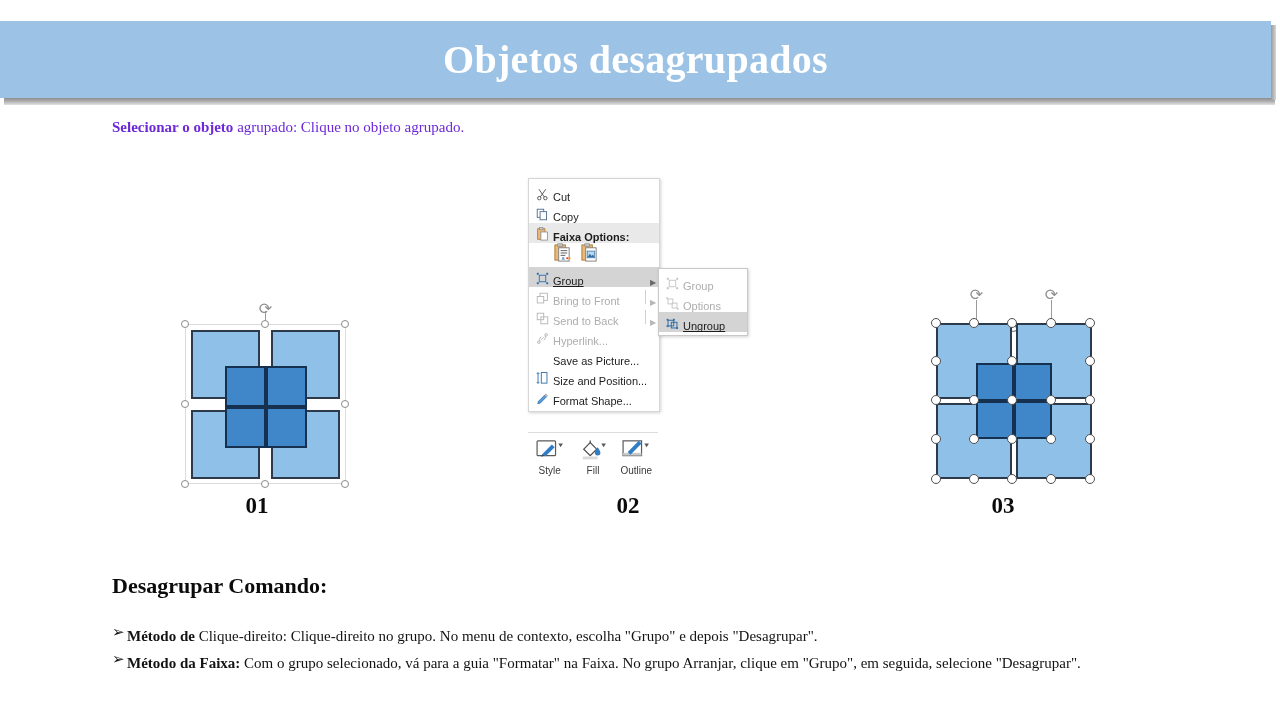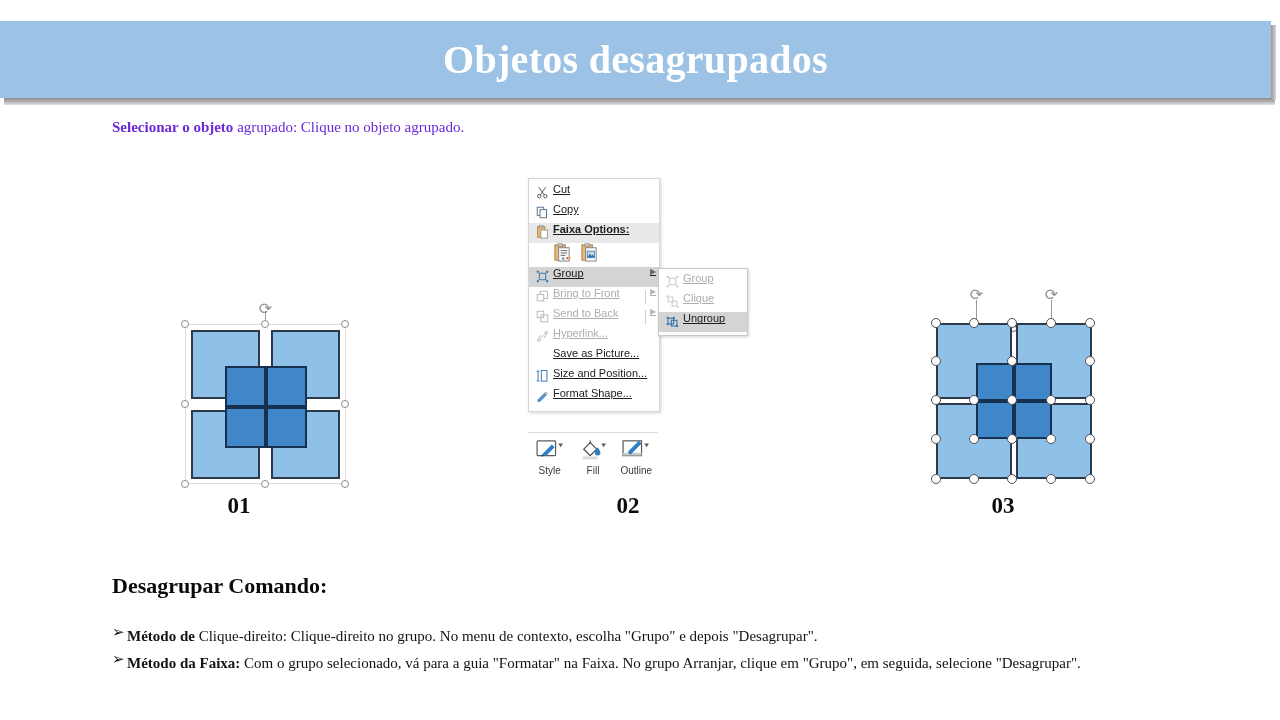--- a/index.html
+++ b/index.html
@@ -121,26 +121,25 @@
     background: #ffffff;
     border: 1px solid #d6d6d6;
     box-shadow: 1px 1px 3px rgba(0,0,0,0.18);
     font-family: "Liberation Sans", sans-serif;
     padding-top: 4px;
     padding-bottom: 4px;
   }
   .menu-item {
     position: relative;
     display: flex;
-    align-items: flex-start;
+    align-items: flex-end;
     height: 20px;
     font-size: 11px;
     color: #1c1c1c;
     padding-left: 2px;
-    text-decoration: underline;
   }
   .menu-item.disabled { color: #adadad; }
   .menu-item.highlighted { background: #d4d4d4; }
   .menu-item.section-head { font-weight: bold; background: #e9e9e9; }
   .menu-ico {
     width: 22px; height: 18px;
     flex: 0 0 22px;
     display: flex; align-items: center; justify-content: center;
   }
   .menu-label { flex: 1 1 auto; white-space: nowrap; }
@@ -255,21 +254,21 @@
 
   <div class="handle" style="left:1px;  top:15px;"></div>
   <div class="handle" style="left:81px; top:15px;"></div>
   <div class="handle" style="left:161px;top:15px;"></div>
   <div class="handle" style="left:1px;  top:95px;"></div>
   <div class="handle" style="left:161px;top:95px;"></div>
   <div class="handle" style="left:1px;  top:175px;"></div>
   <div class="handle" style="left:81px; top:175px;"></div>
   <div class="handle" style="left:161px;top:175px;"></div>
 </div>
-<div class="figure-caption" style="left:199px; top:493px;">01</div>
+<div class="figure-caption" style="left:217px; top:493px;">01</div>
 
 <div id="context-menu">
 
   <div class="menu-item">
     <span class="menu-ico">
       <svg width="13" height="13" viewBox="0 0 16 16">
           <g stroke="#4a4a4a" stroke-width="1.1" fill="none">
             <circle cx="4" cy="12.5" r="2.1"></circle>
             <circle cx="11.5" cy="12.5" r="2.1"></circle>
             <path d="M5.3 11 12 1.5M10.2 11 3.5 1.5"></path>
@@ -439,21 +438,21 @@
           <g fill="none" stroke="#c2c2c2" stroke-width="1.1">
             <rect x="2.5" y="2.5" width="6" height="6"></rect>
             <rect x="7.5" y="7.5" width="6" height="6"></rect>
           </g>
           <g fill="#c2c2c2">
             <rect x="0.5" y="0.5" width="2" height="2"></rect>
             <rect x="13.5" y="13.5" width="2" height="2"></rect>
           </g>
         </svg>
     </span>
-    <span class="menu-label">Clique</span>
+    <span class="menu-label">Options</span>
   </div>
   <div class="menu-item highlighted">
     <span class="menu-ico">
       <svg width="13" height="13" viewBox="0 0 16 16">
           <g fill="none" stroke="#2c6ca8" stroke-width="1.2">
             <rect x="2.5" y="4" width="7" height="7"></rect>
             <rect x="6.5" y="6.5" width="7" height="7"></rect>
           </g>
           <g fill="#2c6ca8">
             <rect x="0.8" y="2.2" width="2.2" height="2.2"></rect>

